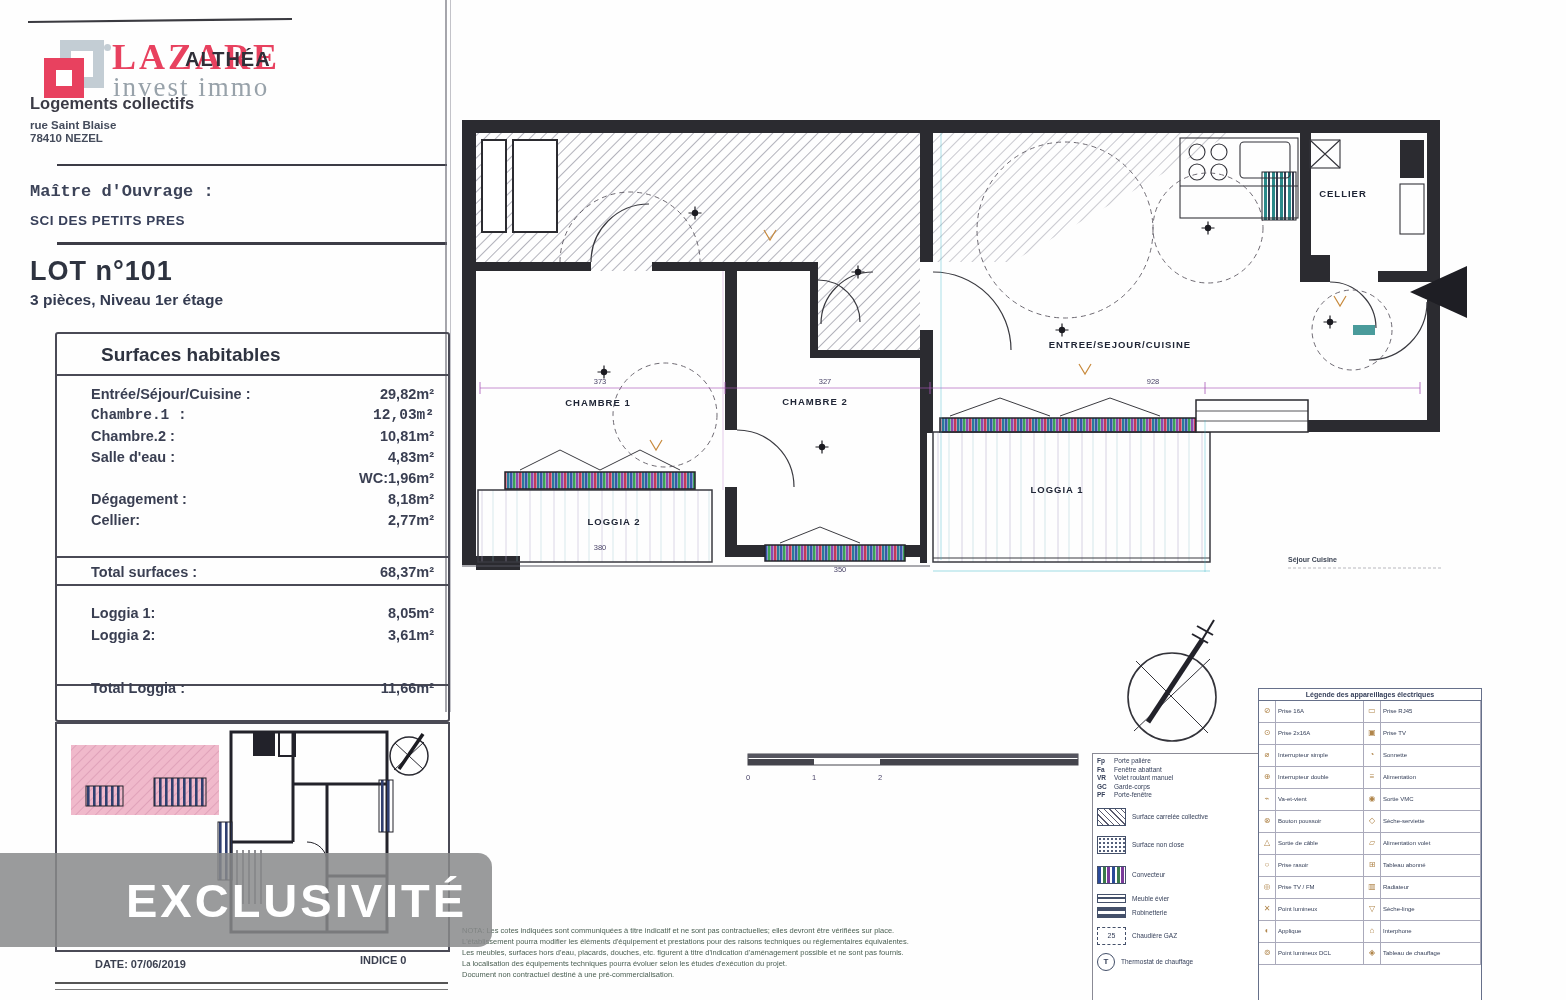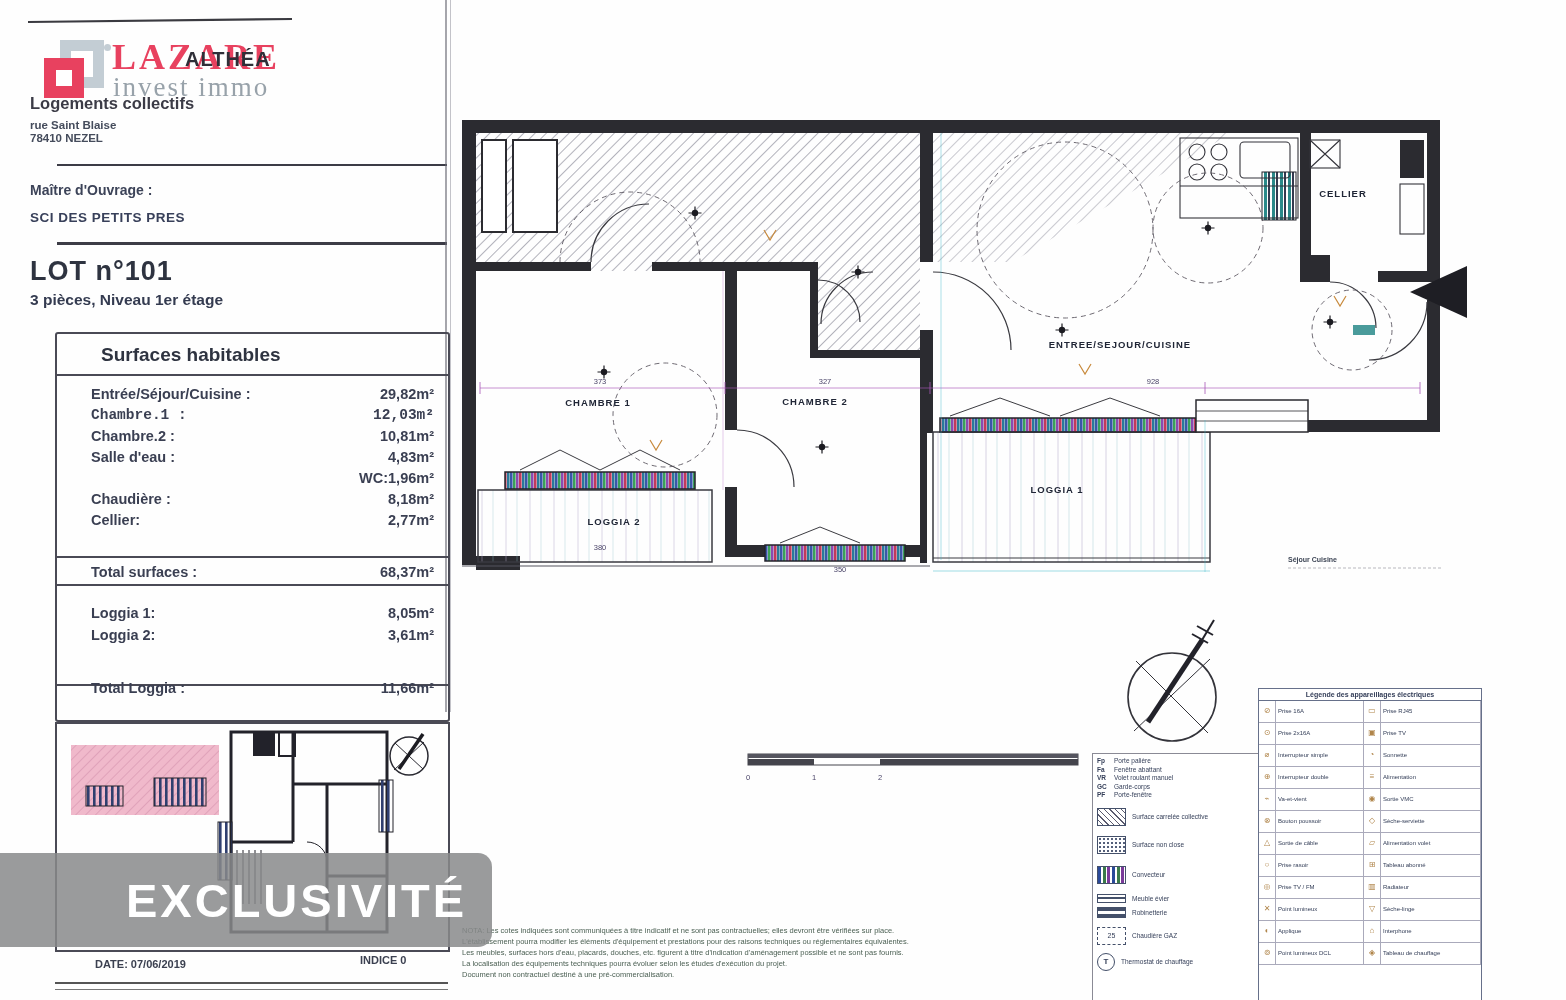--- a/index.html
+++ b/index.html
@@ -261,21 +261,21 @@
 
   <div class="abs ctr blur1" style="left:30px;top:94px;width:410px;z-index:3;">
     <div style="font-size:16.5px;font-weight:bold;color:#3b3b46;">Logements collectifs</div>
     <div style="font-size:11.5px;font-weight:bold;color:#454c5c;margin-top:6px;">rue Saint Blaise</div>
     <div style="font-size:11.5px;font-weight:bold;color:#454c5c;margin-top:1px;">78410 NEZEL</div>
   </div>
 
   <div class="abs hline sep" style="top:164px;"></div>
 
   <div class="abs ctr blur1" style="left:30px;top:182px;width:410px;">
-    <div style="font-size:14px;font-weight:bold;color:#3c4358;">Maître d'Ouvrage :</div>
+    <div style="font-size:17px;font-weight:bold;color:#3c4358;font-family:Liberation Mono, monospace;">Maître d'Ouvrage :</div>
     <div style="font-size:13.5px;font-weight:bold;color:#38405a;margin-top:12px;letter-spacing:.5px;">SCI DES PETITS PRES</div>
   </div>
 
   <div class="abs hline sep" style="top:242px;height:2.5px;"></div>
 
   <div class="abs ctr blur1" style="left:30px;top:256px;width:410px;">
     <div style="font-size:27px;font-weight:bold;color:#2e3340;letter-spacing:1px;">LOT n°101</div>
     <div style="font-size:15.5px;font-weight:bold;color:#343b50;margin-top:4px;">3 pièces, Niveau 1er étage</div>
   </div>
 
@@ -297,21 +297,21 @@
       </div>
     <div class="srow" style="top:115px;">
         <span class="lb">Salle d'eau :</span>
         <span class="vl">4,83m²</span>
       </div>
     <div class="srow" style="top:136px;justify-content:flex-end;">
         <span class="lb">WC:</span>
         <span class="vl">1,96m²</span>
       </div>
     <div class="srow" style="top:157px;">
-        <span class="lb">Chaudière :</span>
+        <span class="lb">Dégagement :</span>
         <span class="vl">8,18m²</span>
       </div>
     <div class="srow" style="top:178px;">
         <span class="lb">Cellier:</span>
         <span class="vl">2,77m²</span>
       </div>
 
     <div class="in-line" style="top:222px;"></div>
     <div class="srow" style="top:230px;font-weight:bold;">
       <span class="lb">Total surfaces :</span>

